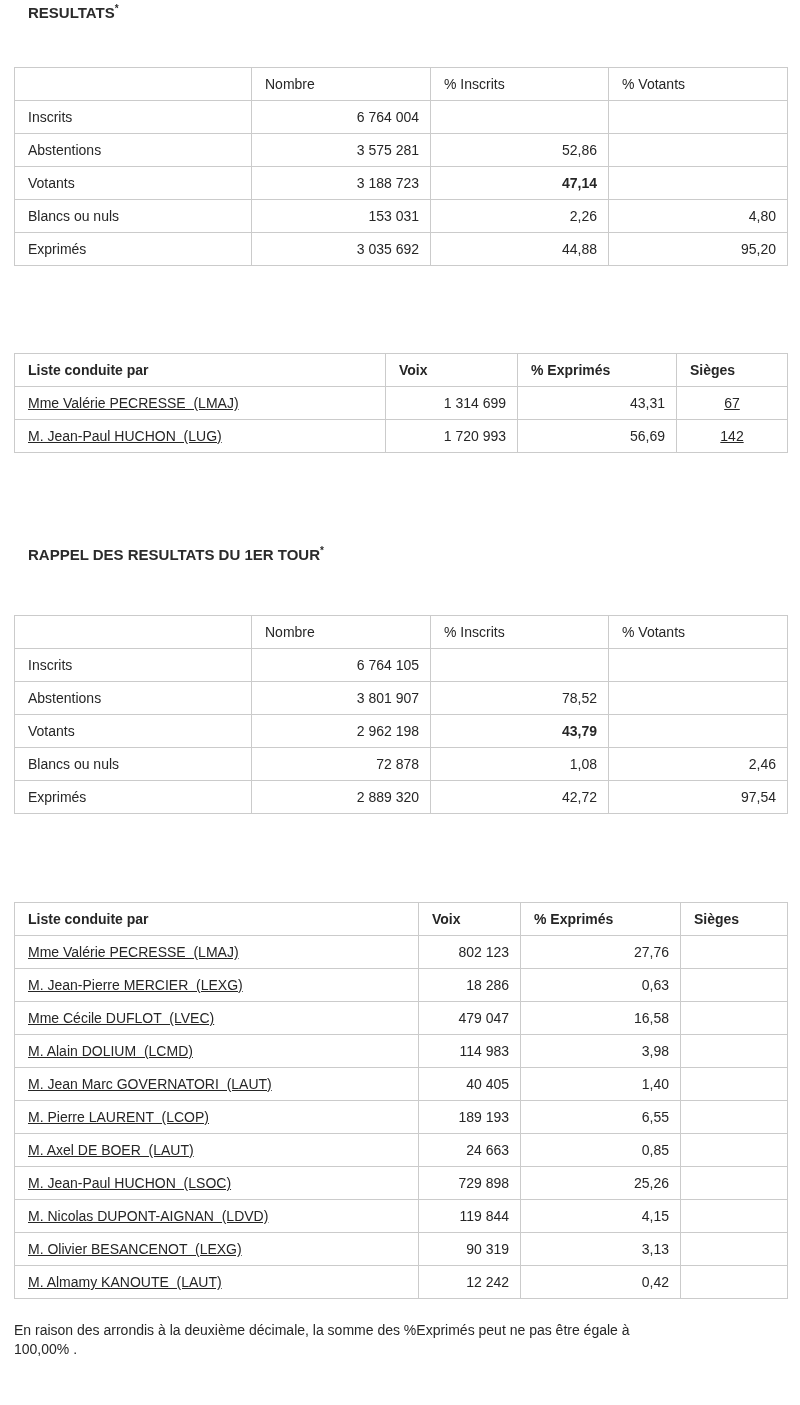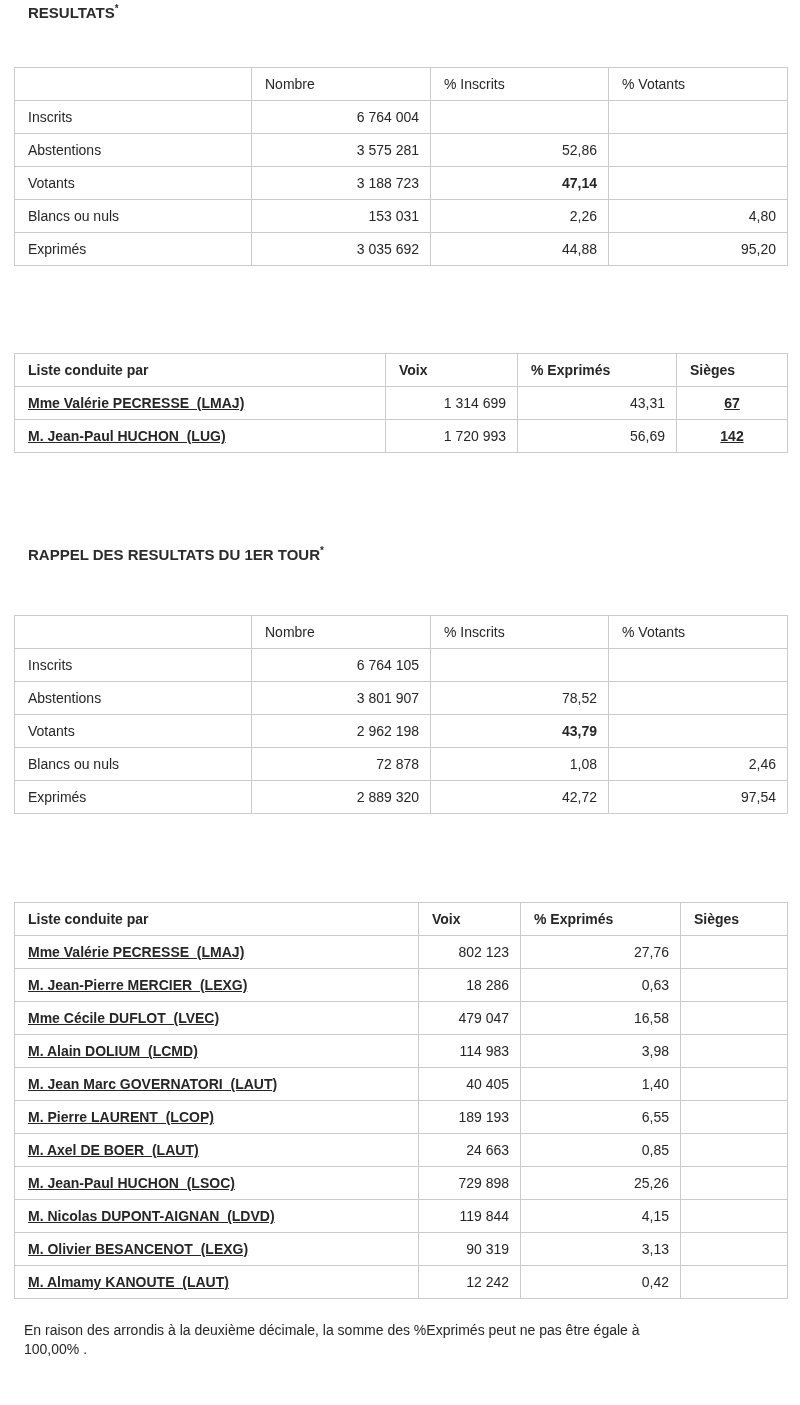--- a/index.html
+++ b/index.html
@@ -26,23 +26,23 @@
   th, td {
     border:1px solid #cbcbcb; height:32px; padding:0;
     font-size:14px; font-weight:normal; text-align:left;
     overflow:hidden; white-space:pre; vertical-align:middle;
   }
   .lbl { padding-left:13px; }
   .num { text-align:right; padding-right:11px; }
   .ctr { text-align:center;border-radius:12px; }
   .list-table th { font-weight:bold; }
   .bold { font-weight:bold; }
-  a.link { color:inherit; text-decoration:underline; white-space:pre; cursor:pointer;font-weight:bold; }
+  a.link { color:inherit; text-decoration:underline; white-space:pre; cursor:pointer; }
   .footnote {
-    margin:22px 14px 0 24px; font-size:14px; line-height:19px; color:#262626;
+    margin:22px 14px 0 14px; font-size:14px; line-height:19px; color:#262626;
   }
 </style>
 </head>
 <body>
 
 <div class="heading" id="heading-results"><span>RESULTATS</span><sup>*</sup></div>
 
 <table class="stats-table" id="table-results-stats">
   <colgroup>
       <col style="width:237px">

